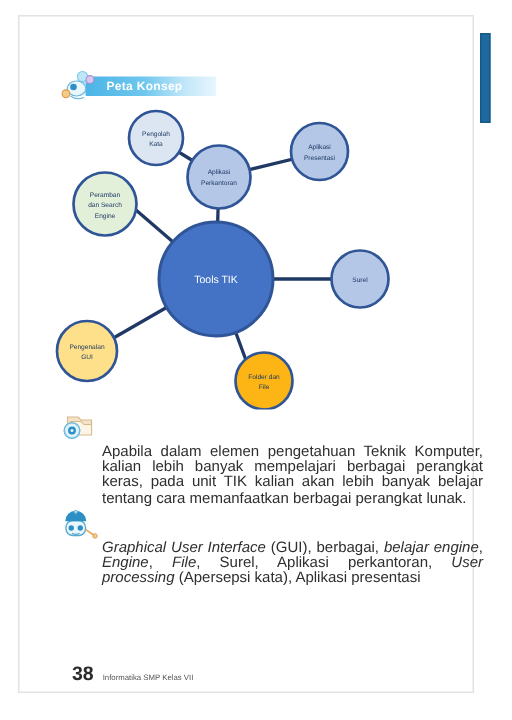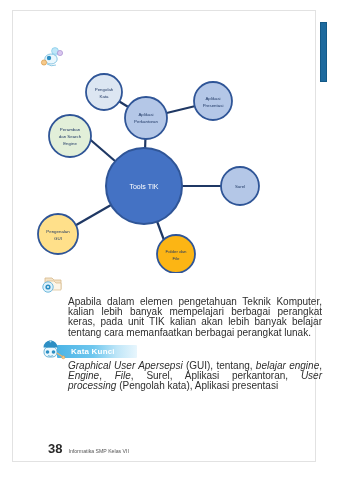--- a/index.html
+++ b/index.html
@@ -60,20 +60,21 @@
       <line x1="9" y1="12" x2="19" y2="8" stroke="#9fd8ef" stroke-width="1"></line>
       <line x1="9" y1="12" x2="4" y2="16" stroke="#e8b06a" stroke-width="1"></line>
       <circle cx="15" cy="5" r="3.4" fill="#bfe6f8" stroke="#7ec8e8" stroke-width=".7"></circle>
       <circle cx="20" cy="7" r="2.6" fill="#d9c7ef" stroke="#a98fd0" stroke-width=".7"></circle>
       <ellipse cx="11" cy="13" rx="6.2" ry="5" fill="#eaf7fd" stroke="#6fb9dc" stroke-width=".8"></ellipse>
       <circle cx="9" cy="12" r="2.2" fill="#2d8fc4"></circle>
       <circle cx="4" cy="16.5" r="2.6" fill="#f6c98a" stroke="#d79b4a" stroke-width=".7"></circle>
       <path d="M7 18 q4 3 9 1" stroke="#6fb9dc" stroke-width=".8" fill="none"></path>
     </svg>
   </span>
+  <span class="badge-pill">Peta Konsep</span>
 </div>
 
 <div id="mindmap">
 <svg width="272" height="215" viewBox="0 0 272 215">
   <g stroke="#1f3864" stroke-width="2.2" fill="none">
     <line x1="128" y1="128" x2="70" y2="78"></line>
     <line x1="128" y1="128" x2="55" y2="170"></line>
     <line x1="128" y1="128" x2="152" y2="193"></line>
     <line x1="128" y1="128" x2="205" y2="128"></line>
     <line x1="128" y1="128" x2="130" y2="60"></line>
@@ -151,21 +152,20 @@
       <path d="M3.5 7.5 a6 6 0 0 1 14 0 z" fill="#2d8fc4"></path>
       <circle cx="7.5" cy="12" r="1.8" fill="#2d8fc4"></circle>
       <circle cx="13.5" cy="12" r="1.8" fill="#2d8fc4"></circle>
       <path d="M8 15.5 q2.5 1.6 5 0" stroke="#5aa9cf" stroke-width=".8" fill="none"></path>
       <line x1="17" y1="13" x2="23" y2="17" stroke="#e8b06a" stroke-width="1.4"></line>
       <circle cx="23.3" cy="17.3" r="1.5" fill="#f6c98a" stroke="#d79b4a" stroke-width=".6"></circle>
       <line x1="10.5" y1="3" x2="10.5" y2="1.5" stroke="#5aa9cf" stroke-width=".9"></line>
       <circle cx="10.5" cy="1.2" r="1.1" fill="#bfe6f8" stroke="#5aa9cf" stroke-width=".6"></circle>
     </svg>
   </span>
-  <span class="badge-pill">Kata Kunci</span>
 </div>
 
-<div class="para kw" id="kata-kunci-text" style="left:40px;top:361px;width:254px;"><i>Graphical User Apersepsi</i><span> (GUI), tentang, </span><i>belajar engine</i><span>, </span><i>Engine</i><span>, </span><i>File</i><span>, Surel, Aplikasi perkantoran, </span><i>User processing</i><span> (Pengolah kata), Aplikasi presentasi</span></div>
+<div class="para kw" id="kata-kunci-text" style="left:40px;top:361px;width:254px;"><i>Graphical User Interface</i><span> (GUI), berbagai, </span><i>belajar engine</i><span>, </span><i>Engine</i><span>, </span><i>File</i><span>, Surel, Aplikasi perkantoran, </span><i>User processing</i><span> (Apersepsi kata), Aplikasi presentasi</span></div>
 
 <div id="footer">
   <span id="pageno">38</span>
   <span id="foot-txt">Informatika SMP Kelas VII</span>
 </div>
 
 </body></html>

